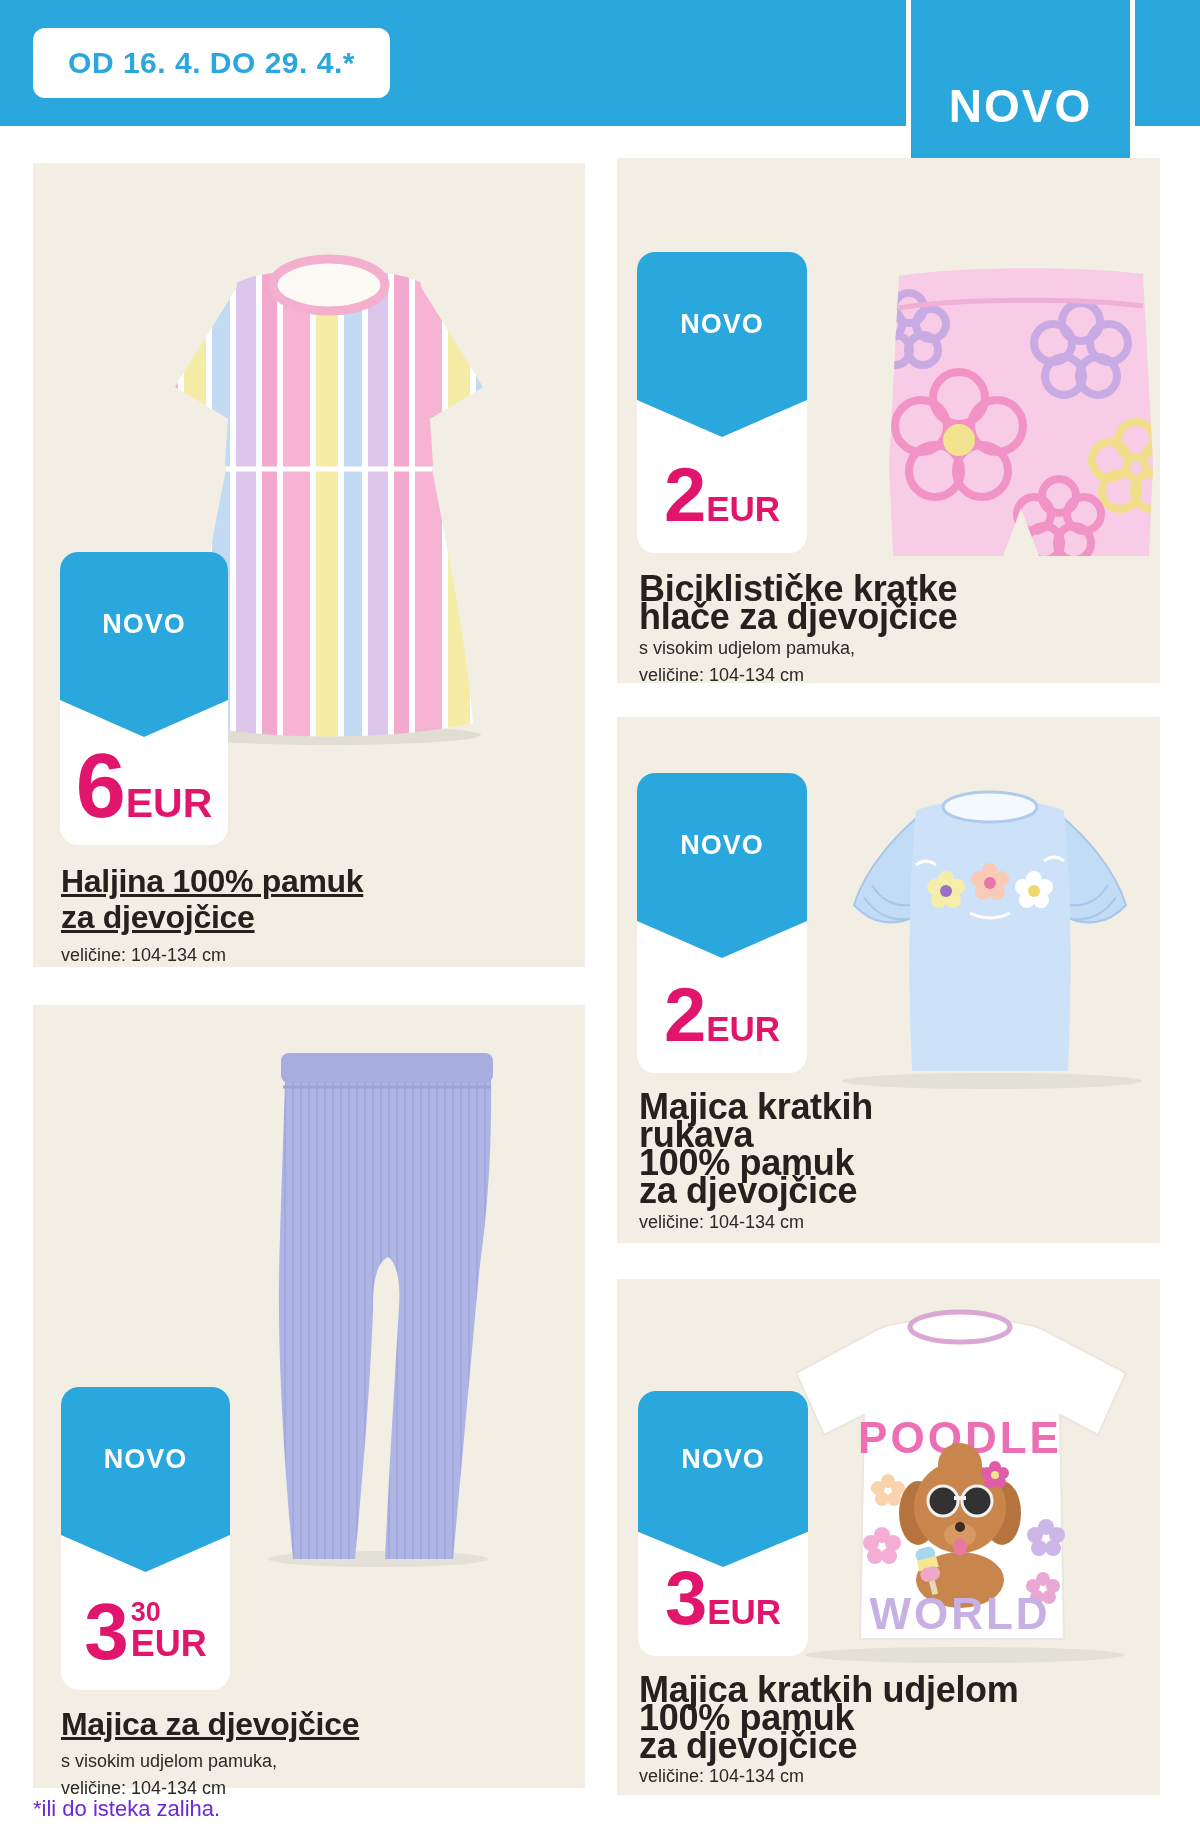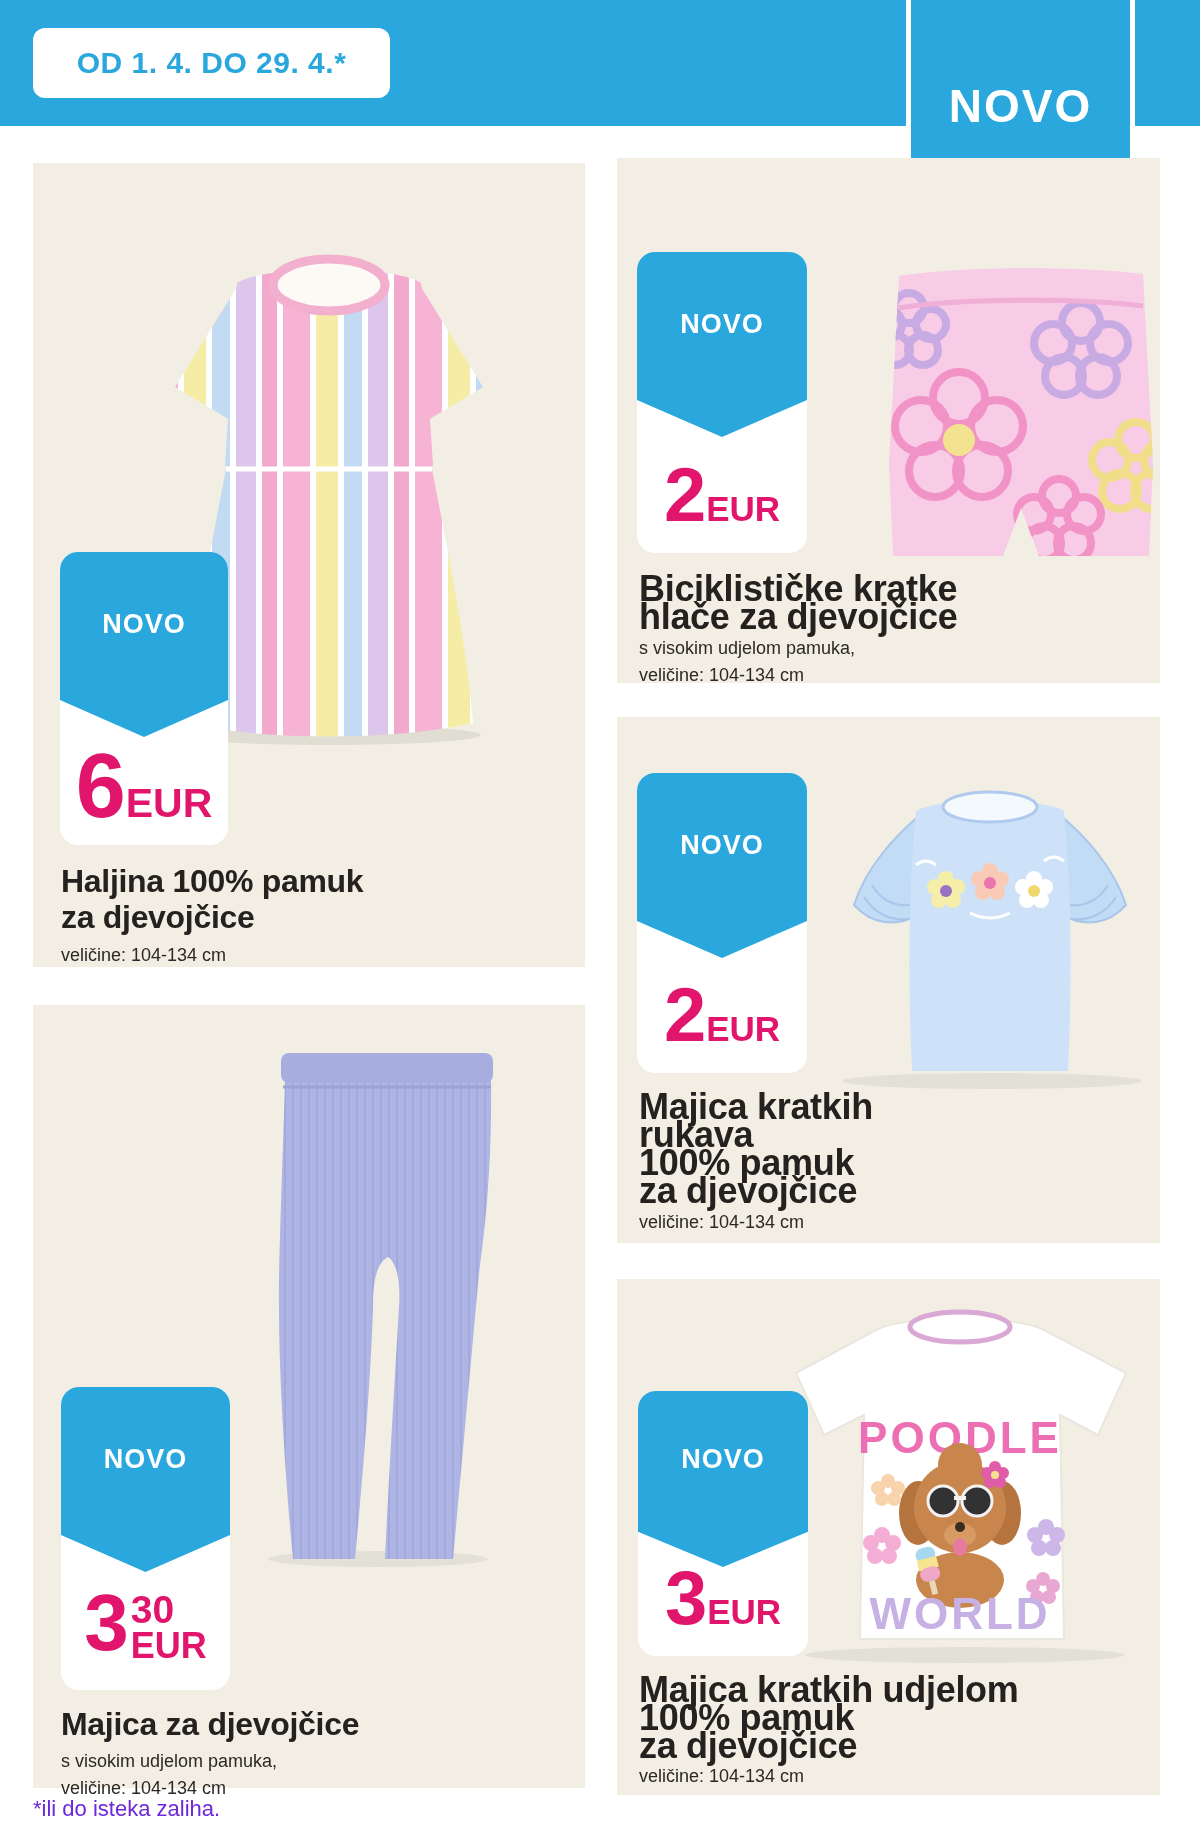--- a/index.html
+++ b/index.html
@@ -33,39 +33,39 @@
   .pennant.short{height:176px;}
 
   .price{position:absolute;left:0;right:0;display:flex;justify-content:center;
          align-items:baseline;color:#E0156B;font-weight:bold;}
   .price .big{line-height:.8;}
   .price-a{bottom:18px;}  .price-a .big{font-size:90px;} .price-a .cur{font-size:41px;}
   .price-s{bottom:24px;}  .price-s .big{font-size:76px;} .price-s .cur{font-size:35px;}
   .price-b{bottom:26px;align-items:flex-start;}
   .price-b .big{font-size:80px;}
   .price-b .stack{display:flex;flex-direction:column;align-items:flex-start;margin-left:2px;}
-  .price-b .sup{font-size:39px;line-height:.95;}
+  .price-b .sup{font-size:27px;line-height:.95;}
   .price-b .cur2{font-size:36px;line-height:1;}
 
   .pt{position:absolute;font-weight:bold;color:#24211F;}
-  .pt-left{font-size:32px;line-height:36px;letter-spacing:-.3px;}
+  .pt-left{font-size:32px;line-height:36px;letter-spacing:-.3px;text-decoration:underline;}
   .pt-right{font-size:36px;line-height:28px;letter-spacing:-.3px;}
   .pd{position:absolute;font-weight:normal;color:#2B2825;font-size:18px;line-height:27px;}
 
   .product{position:absolute;}
   .footer-note{position:absolute;left:33px;top:1796px;font-size:22px;color:#6d28d9;}
 </style>
 </head>
 <body>
 
 <div class="page">
 
   <div class="top-band"></div>
   <div class="date-box">
-    <span>OD 1. 4. DO 29. 4.*</span>
+    <span>OD 16. 4. DO 29. 4.*</span>
   </div>
   <div class="novo-box">
     <span>NOVO</span>
   </div>
 
   <div class="card" id="cardA">
     <svg class="product" style="left:118px;top:64px;width:356px;height:522px" viewBox="0 0 356 522">
       <defs>
         <pattern id="dressStripes" width="132" height="12" patternUnits="userSpaceOnUse">
           <rect width="132" height="12" fill="#FFFFFF"></rect>

